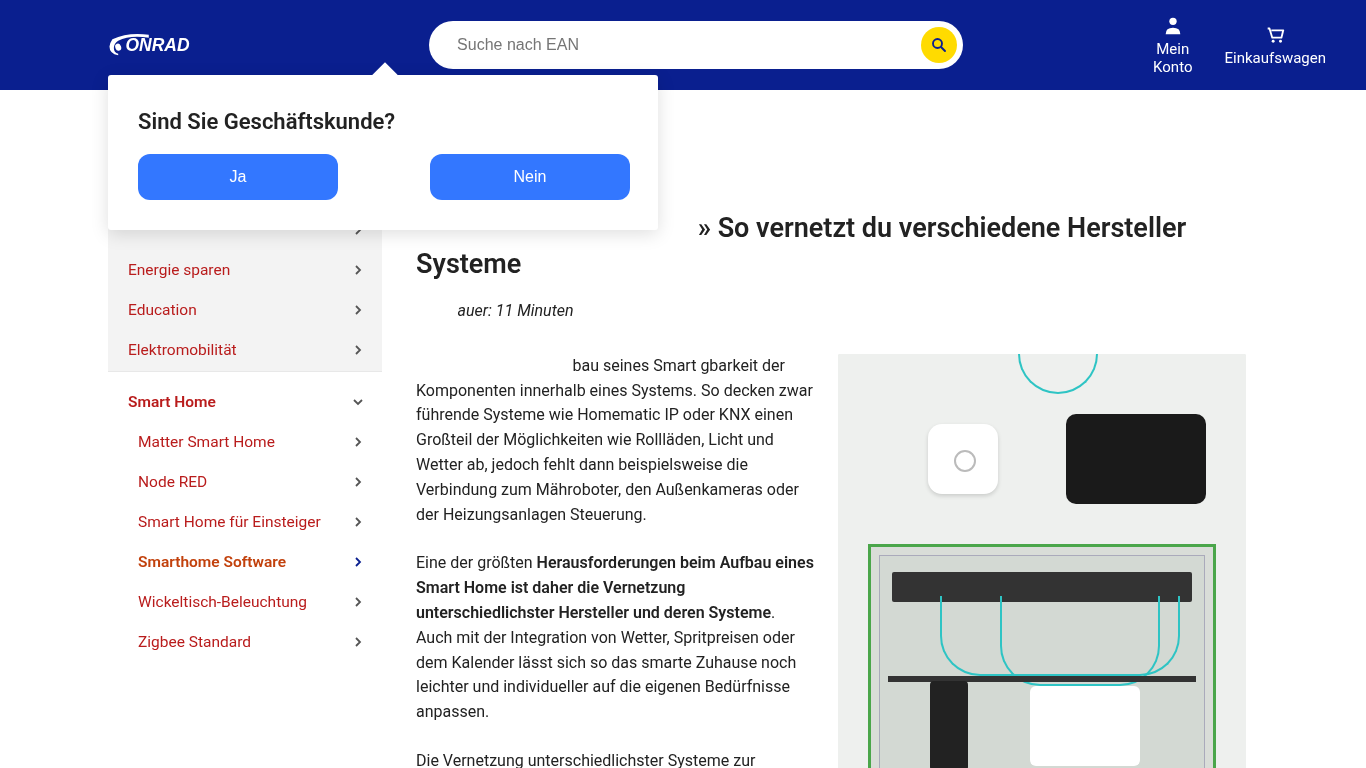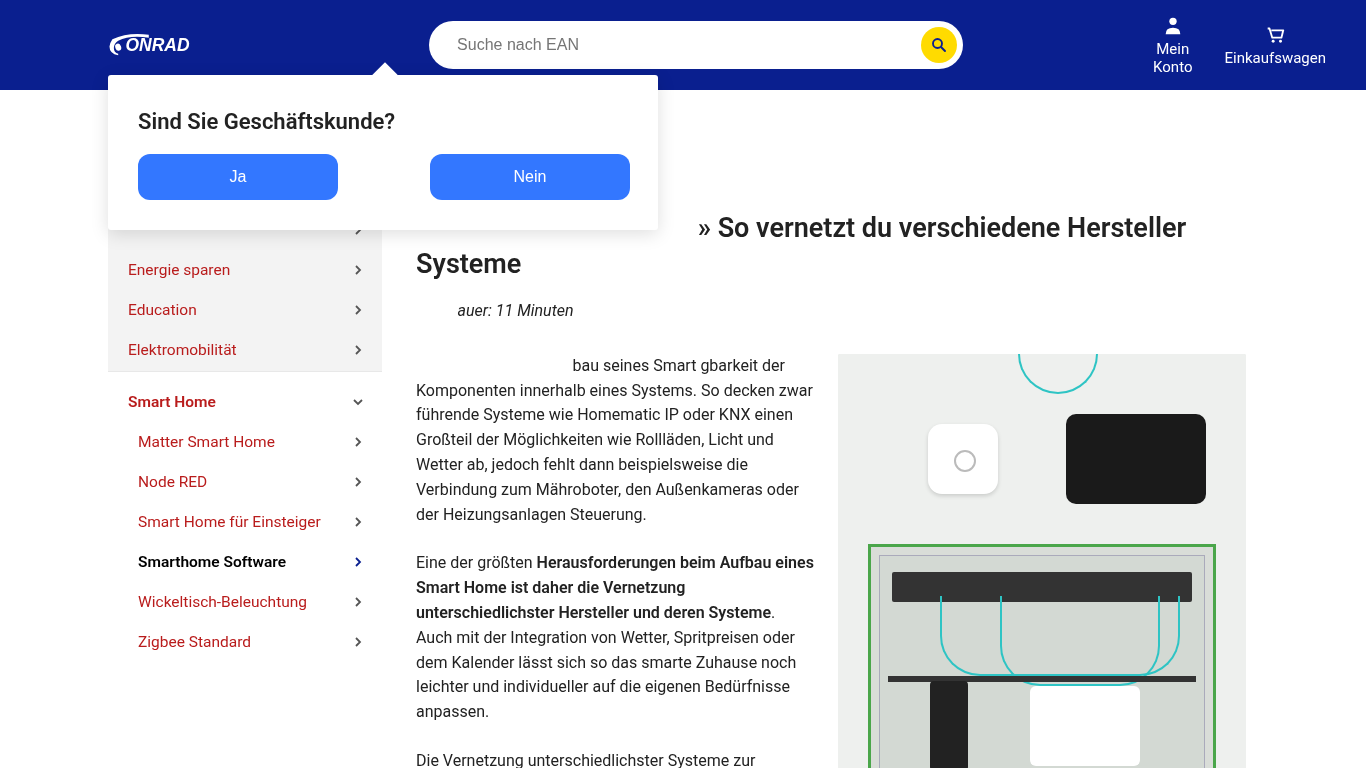--- a/index.html
+++ b/index.html
@@ -97,21 +97,21 @@
     cursor: pointer;
     line-height: 1.3;
   }
   .sidebar-item.top {
     background: #f3f3f3;
   }
   .sidebar-item.sub {
     padding-left: 30px;
   }
   .sidebar-item.active {
-    color: #000000;
+    color: #c2410c;
     font-weight: 600;
   }
   .sidebar-item.expanded {
     font-weight: 600;
   }
   .chev { width: 12px; height: 12px; flex-shrink: 0; }
   .chev-right { stroke: #555; }
   .chev-down { stroke: #555; }
   .chev-right.active { stroke: #0a1f8f; }
 

